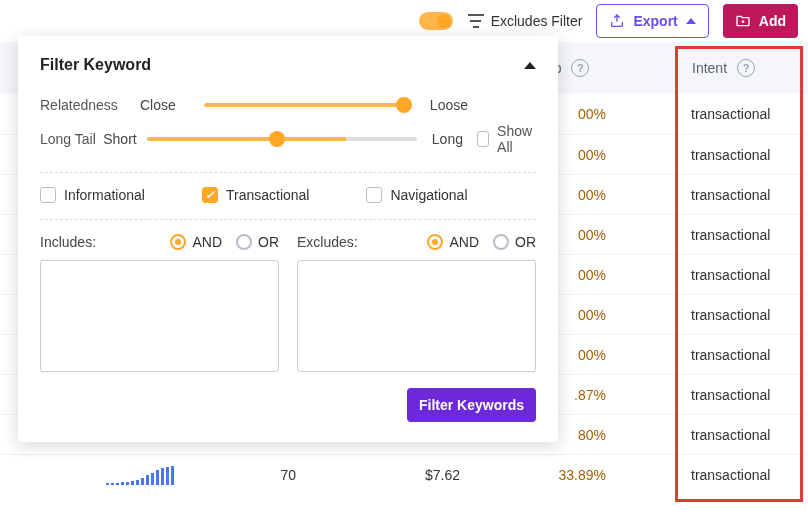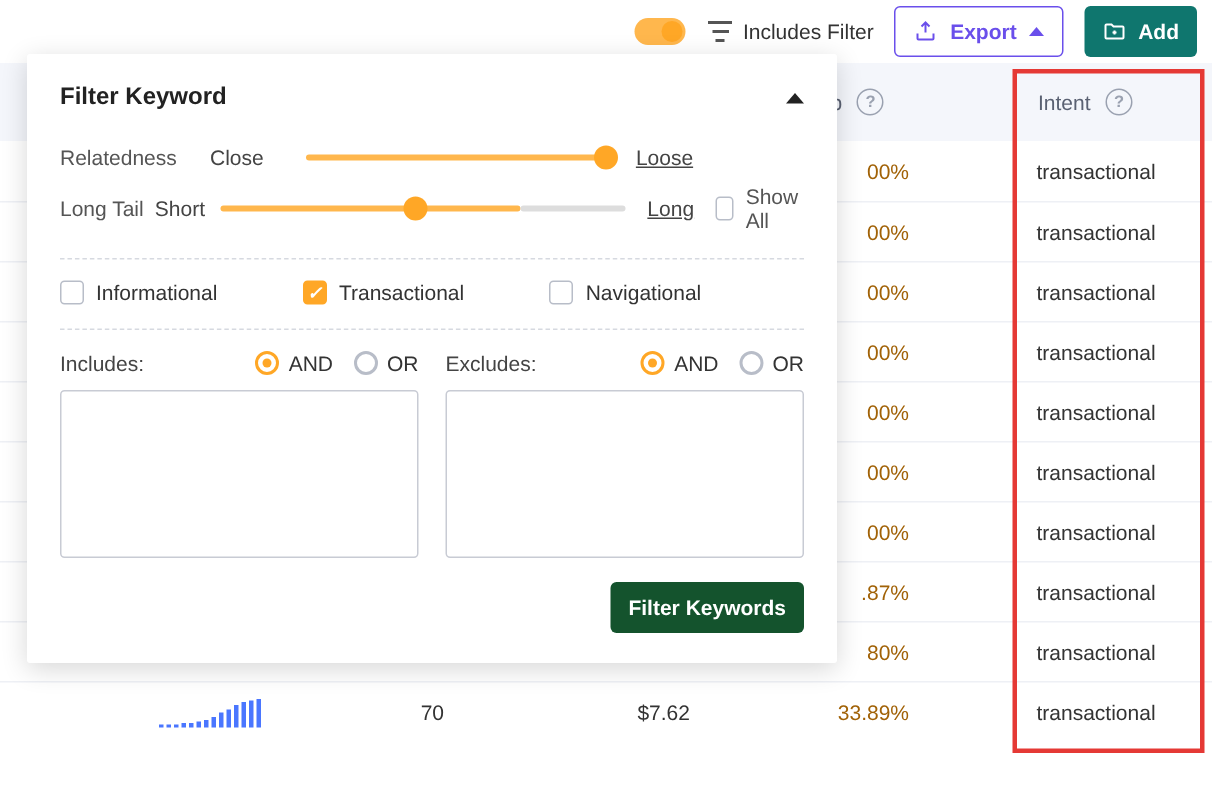--- a/index.html
+++ b/index.html
@@ -7,21 +7,21 @@
   
   .toolbar { height:42px; display:flex; justify-content:flex-end; align-items:center; gap:14px; padding:0 10px 0 0; }
   .toggle { width:34px; height:18px; background:#ffb74d; border-radius:9px; position:relative; }
   .toggle::after{content:"";position:absolute;right:2px;top:2px;width:14px;height:14px;background:#ffa726;border-radius:50%;}
   .adv-filter { display:flex; align-items:center; gap:6px; color:#333; font-weight:500; }
   .filter-lines { width:18px; height:14px; display:flex; flex-direction:column; justify-content:space-between; align-items:center;}
   .filter-lines span{display:block;height:2px;background:#555;}
   .filter-lines span:nth-child(1){width:16px;} .filter-lines span:nth-child(2){width:11px;} .filter-lines span:nth-child(3){width:6px;}
   .btn { height:34px; display:flex; align-items:center; gap:8px; padding:0 12px; border-radius:4px; font-weight:600; font-size:14px; cursor:pointer;}
   .btn.export { border:1px solid #6a4feb; color:#6a4feb; background:#fff;}
-  .btn.add { background:#0f766e; color:#fff;}
+  .btn.add { background:#be185d; color:#fff;}
   .chev-up{width:0;height:0;border-left:5px solid transparent;border-right:5px solid transparent;border-bottom:6px solid #6a4feb;}
   
   .thead { height:52px; background:#f4f6fb; display:flex; align-items:center; position:relative;}
   .col-comp { position:absolute; left:542px; display:flex; align-items:center; gap:10px; color:#5a6172;}
   .col-intent { position:absolute; left:692px; display:flex; align-items:center; gap:10px; color:#5a6172;}
   .help { width:18px;height:18px;border:1.5px solid #9aa1b0;border-radius:50%;display:flex;align-items:center;justify-content:center;font-size:11px;color:#9aa1b0;font-weight:700;}
   
   .tbody { position:relative; }
   .row { height:40px; display:flex; align-items:center; position:relative;}
   .row-divider { border-top:1px solid #eef0f5;}
@@ -33,21 +33,21 @@
   .cell-cpc{position:absolute; left:410px; width:50px; text-align:right;}
   
   .intent-box{position:absolute; left:675px; top:46px; width:128px; height:456px; border:3px solid #e53935; pointer-events:none;}
   
   .panel { position:absolute; left:18px; top:36px; width:540px; background:#fff; box-shadow:0 4px 18px rgba(0,0,0,.16); border-radius:2px; padding:20px 22px 20px 22px; z-index:20;}
   .panel-hd{display:flex;justify-content:space-between;align-items:center;font-weight:700;font-size:16px;color:#222;margin-bottom:14px;}
   .chev-up2{width:0;height:0;border-left:6px solid transparent;border-right:6px solid transparent;border-bottom:7px solid #222;cursor:pointer;}
   .slider-row{display:flex;align-items:center;height:34px;color:#555;}
   .sl-label{width:100px;}
   .sl-left,.sl-right{width:54px;color:#444;}
-  .sl-right{text-align:center;padding-left:4px;text-decoration:underline;}
+  .sl-right{text-align:right;padding-left:4px;}
   .slider { flex:0 0 200px; height:4px; background:#ffb74d; border-radius:2px; position:relative; margin:0 10px;}
   .slider-dot{position:absolute; top:-6px; width:16px;height:16px;background:#ffa726;border-radius:50%;}
   .slider.relatedness .slider-dot{right:-8px;}
   .slider.longtail{width:130px;background:linear-gradient(to right,#ffb74d 0 100%);} 
   .slider.longtail::after{content:"";position:absolute;left:100%;top:0;width:70px;height:4px;background:#ddd;border-radius:2px;}
   .slider.longtail .slider-dot{left:122px;}
   .cbx{display:flex;align-items:center;gap:8px;cursor:pointer;}
   .cbx i{width:16px;height:16px;border:1.5px solid #b8bdc8;border-radius:3px;background:#fff;display:inline-flex;align-items:center;justify-content:center;}
   .cbx.checked i{background:#ffa726;border-color:#ffa726;}
   .cbx.checked i::after{content:"✓";color:#fff;font-size:12px;font-weight:700;}
@@ -56,34 +56,34 @@
   .inc-exc{display:flex;gap:18px;}
   .grp{flex:1;}
   .grp-hd{display:flex;align-items:center;justify-content:space-between;margin-bottom:10px;}
   .grp-name{color:#444;}
   .radio{display:flex;align-items:center;gap:6px;cursor:pointer;text-align:right;}
   .radio i{width:16px;height:16px;border:2px solid #b8bdc8;border-radius:50%;display:inline-block;position:relative;}
   .radio.sel i{border-color:#ffa726;}
   .radio.sel i::after{content:"";position:absolute;left:3px;top:3px;width:6px;height:6px;background:#ffa726;border-radius:50%;}
   .grp-box{border:1px solid #c8cbd4;border-radius:3px;height:112px;}
   .panel-ft{display:flex;justify-content:flex-end;margin-top:16px;}
-  .btn.primary{background:#14532d;color:#fff;}
+  .btn.primary{background:#6d28d9;color:#fff;}
 </style>
 </head>
 <body>
 
 <div class="toolbar">
   <div class="toggle"></div>
   <div class="adv-filter">
     <div class="filter-lines">
         <span></span>
         <span></span>
         <span></span>
       </div>
-    <span>Includes Filter</span>
+    <span>Excludes Filter</span>
   </div>
   <div class="btn export">
     <svg width="16" height="16" viewBox="0 0 24 24" fill="none" stroke="#6a4feb" stroke-width="2">
         <path d="M12 3v10M8 7l4-4 4 4"></path>
         <path d="M4 14v5a1 1 0 001 1h14a1 1 0 001-1v-5"></path>
       </svg>
     <span>Export</span>
     <span class="chev-up"></span>
   </div>
   <div class="btn add">

